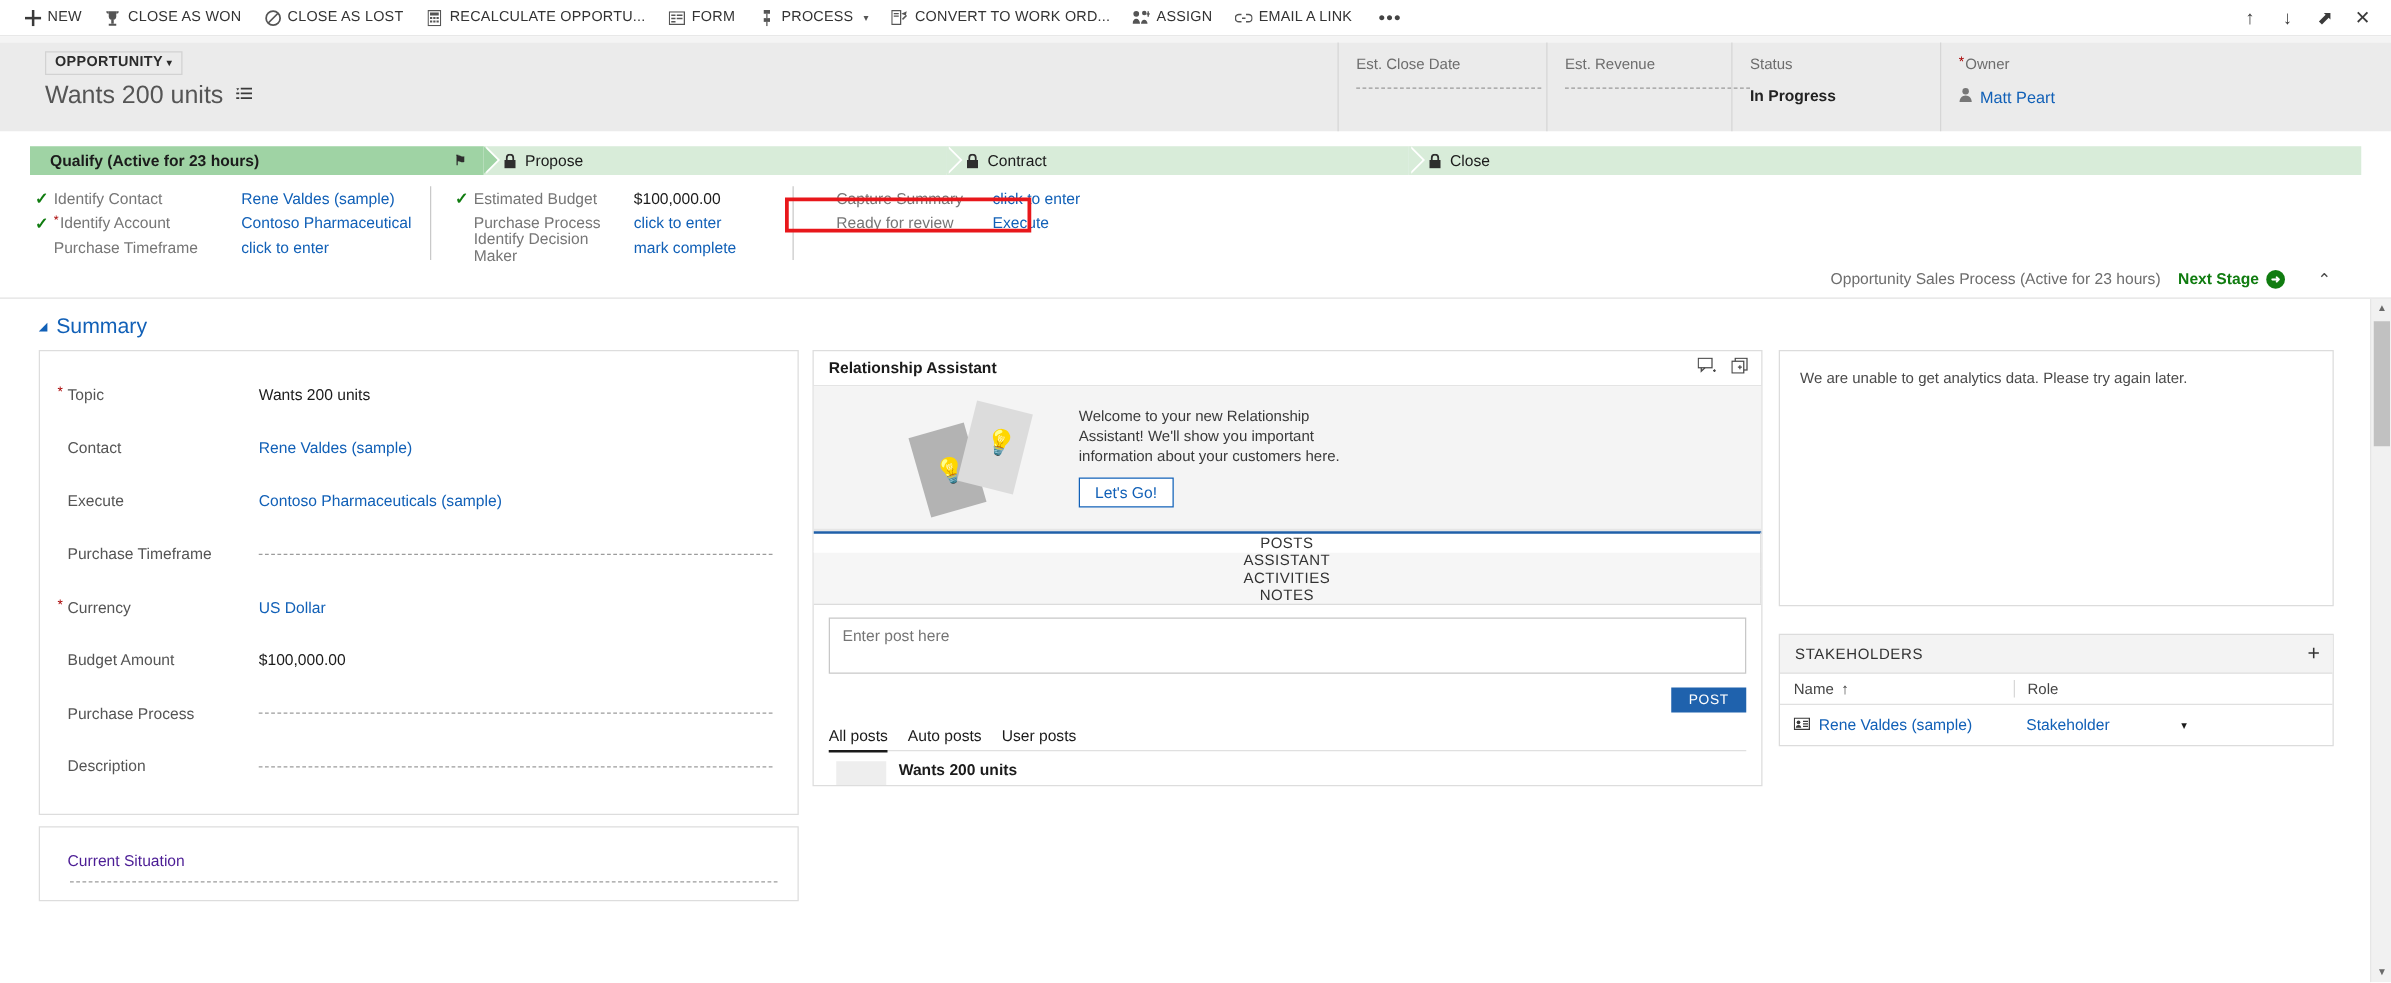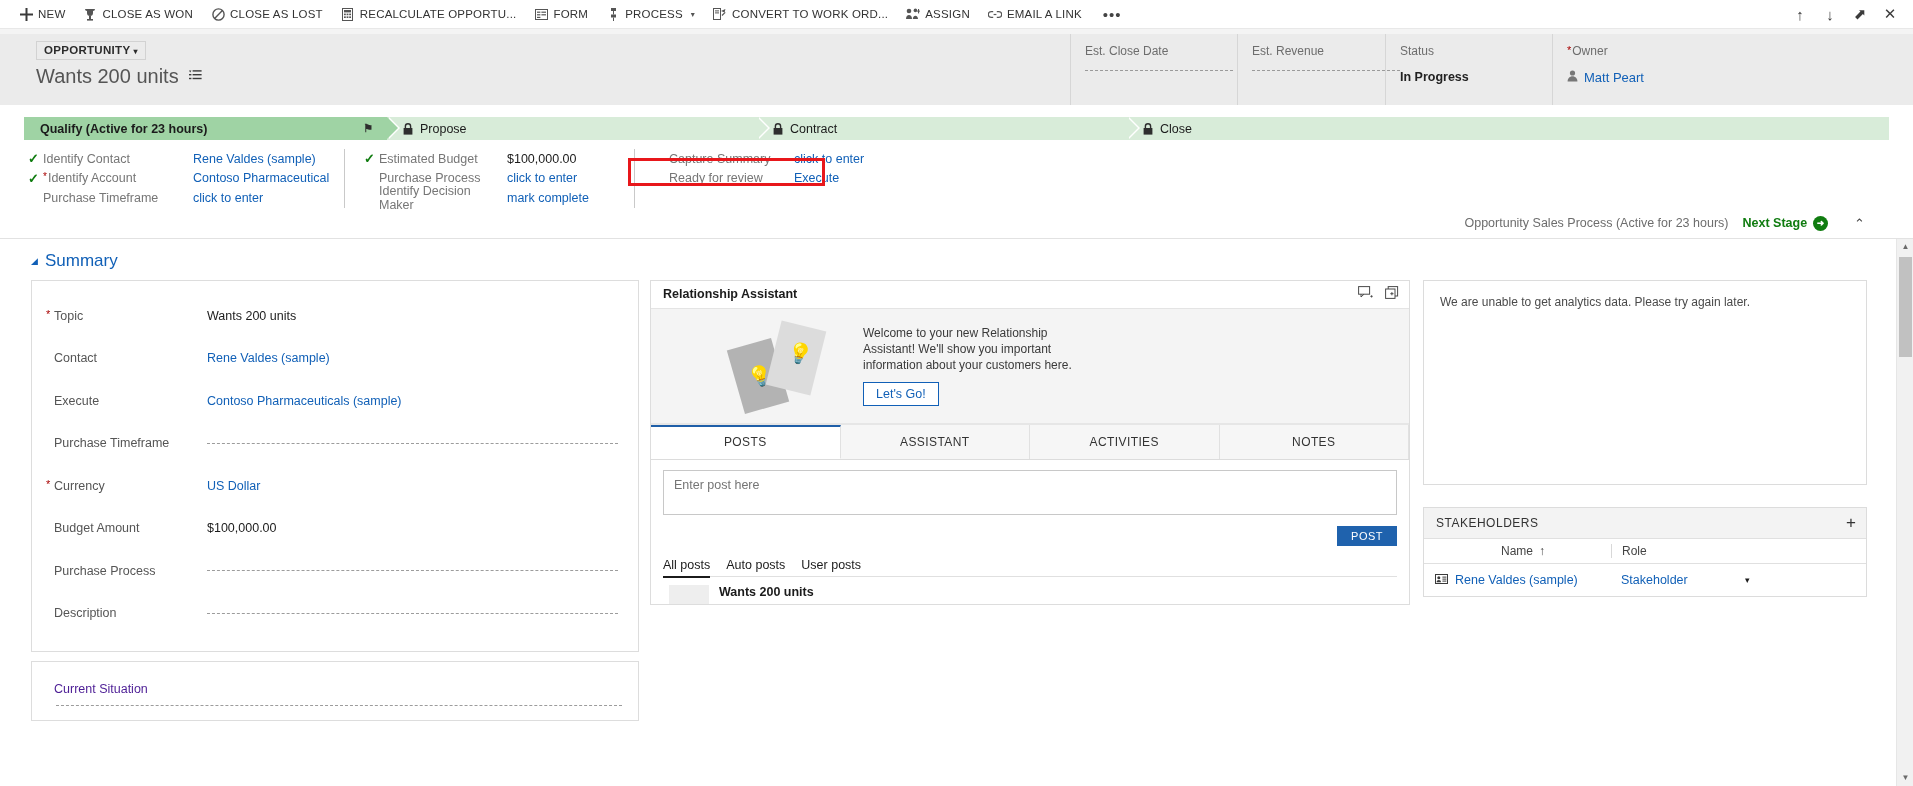--- a/index.html
+++ b/index.html
@@ -270,21 +270,21 @@
     margin-top: 9px;
     display: inline-block;
     border: 1px solid #1160b7;
     color: #1160b7;
     background: #fff;
     padding: 4px 12px;
     font-size: 12.5px;
     cursor: pointer;
   }
 
-  .tabs { display: flex; border-bottom: 1px solid #dcdcdc; background: #f6f6f6; }
+  .tabs { display: flex; border-bottom: 1px solid #dcdcdc; background: #f6f6f6; flex-direction: column; }
   .tab {
     flex: 1 1 0; height: 34px;
     display: flex; align-items: center; justify-content: center;
     font-size: 12px; letter-spacing: .4px; color: #333;
     border-right: 1px solid #e1e1e1;
     cursor: pointer;
   }
   .tab.sel { background: #fff; border-top: 2px solid #1f5fa8; border-bottom: 1px solid #fff; margin-bottom: -1px; }
 
   .post-area { padding: 10px 12px 0 12px; }
@@ -316,21 +316,21 @@
   .analytics-card { border: 1px solid #dcdcdc; height: 205px; padding: 14px 16px; }
   .analytics-msg { font-size: 12px; color: #4a4a4a; }
   .sh-card { border: 1px solid #dcdcdc; margin-top: 22px; }
   .sh-head {
     height: 31px; background: #f3f3f3; display: flex; align-items: center;
     padding: 0 10px 0 12px; border-bottom: 1px solid #e0e0e0;
   }
   .sh-title { font-size: 12px; letter-spacing: .5px; color: #333; }
   .sh-plus { margin-left: auto; font-size: 17px; color: #333; cursor: pointer; line-height: 1; }
   .sh-colhdr { display: flex; height: 25px; align-items: center; border-bottom: 1px solid #e0e0e0; font-size: 12px; color: #444; }
-  .sh-c1 { flex: 0 0 187px; padding-left: 11px; display:flex; align-items:center; gap:6px;justify-content:center; }
+  .sh-c1 { flex: 0 0 187px; padding-left: 11px; display:flex; align-items:center; gap:6px; }
   .sh-c2 { flex: 0 0 134px; padding-left: 10px; border-left: 1px solid #d8d8d8; }
   .sh-c3 { flex: 1 1 auto; border-left: 1px solid #d8d8d8; }
   .sh-row { display: flex; align-items: center; height: 32px; font-size: 12.5px; }
   .sh-name { flex: 0 0 187px; padding-left: 11px; display: flex; align-items: center; gap: 7px; color: #1160b7; cursor: pointer; }
   .sh-role { flex: 0 0 134px; padding-left: 10px; color: #1160b7; cursor: pointer; }
   .sh-caret { color: #1b1b1b; font-size: 9px; }
 
   
   .vscroll-main {
     position: absolute; right: 0; top: 0; width: 17px; bottom: 0;

